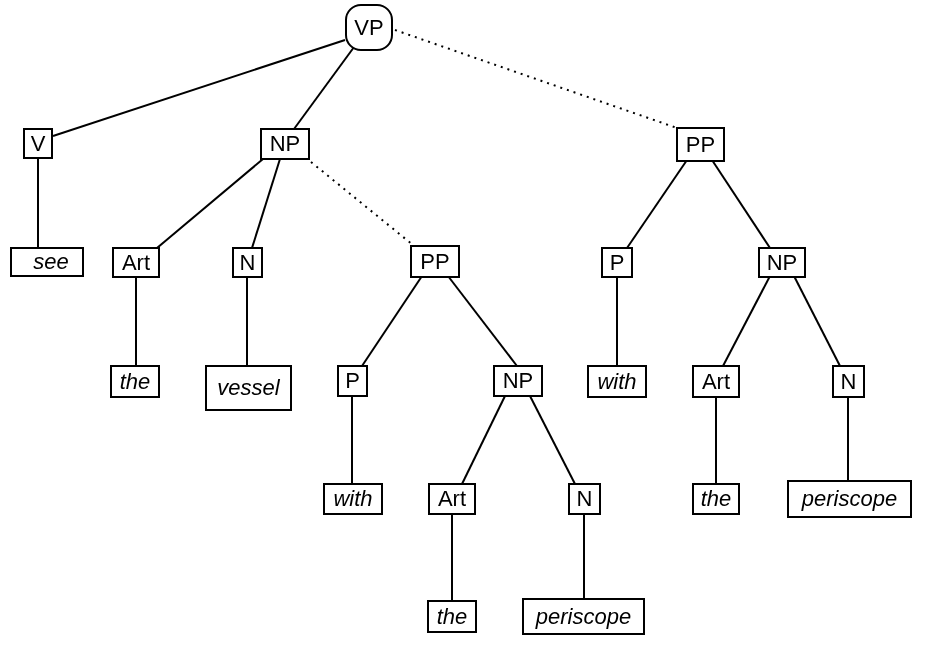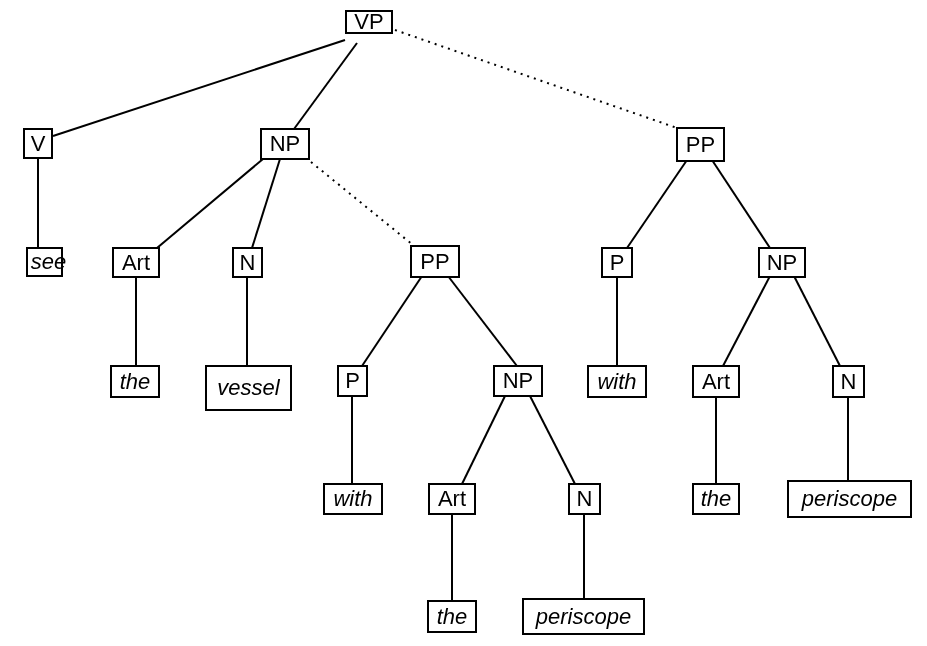--- a/index.html
+++ b/index.html
@@ -70,25 +70,25 @@
     <line x1="584" y1="514" x2="584" y2="599"></line>
     <line x1="687" y1="160" x2="627" y2="248"></line>
     <line x1="712" y1="160" x2="770" y2="248"></line>
     <line x1="617" y1="276" x2="617" y2="366"></line>
     <line x1="770" y1="276" x2="723" y2="366"></line>
     <line x1="794" y1="276" x2="840" y2="366"></line>
     <line x1="716" y1="396" x2="716" y2="484"></line>
     <line x1="848" y1="396" x2="848" y2="481"></line>
   </svg>
 
-  <div class="node" style="left:345px;top:10px;width:48px;height:24px;">VP</div>
+  <div class="node" style="left:345px;top:4px;width:48px;height:47px;border-radius:16px;">VP</div>
   <div class="node" style="left:23px;top:128px;width:30px;height:31px;">V</div>
   <div class="node" style="left:260px;top:128px;width:50px;height:32px;">NP</div>
   <div class="node" style="left:676px;top:127px;width:49px;height:35px;">PP</div>
-  <div class="node terminal" style="left:26px;top:247px;width:37px;height:30px;padding-left:8px;">see</div>
+  <div class="node terminal" style="left:10px;top:247px;width:74px;height:30px;padding-left:8px;">see</div>
   <div class="node" style="left:112px;top:247px;width:48px;height:31px;">Art</div>
   <div class="node" style="left:232px;top:247px;width:31px;height:31px;">N</div>
   <div class="node" style="left:410px;top:245px;width:50px;height:33px;">PP</div>
   <div class="node terminal" style="left:110px;top:365px;width:50px;height:33px;">the</div>
   <div class="node terminal" style="left:205px;top:365px;width:87px;height:46px;">vessel</div>
   <div class="node" style="left:337px;top:365px;width:31px;height:32px;">P</div>
   <div class="node" style="left:493px;top:365px;width:50px;height:32px;">NP</div>
   <div class="node" style="left:601px;top:247px;width:32px;height:31px;">P</div>
   <div class="node" style="left:758px;top:247px;width:48px;height:31px;">NP</div>
   <div class="node terminal" style="left:323px;top:483px;width:60px;height:32px;">with</div>

